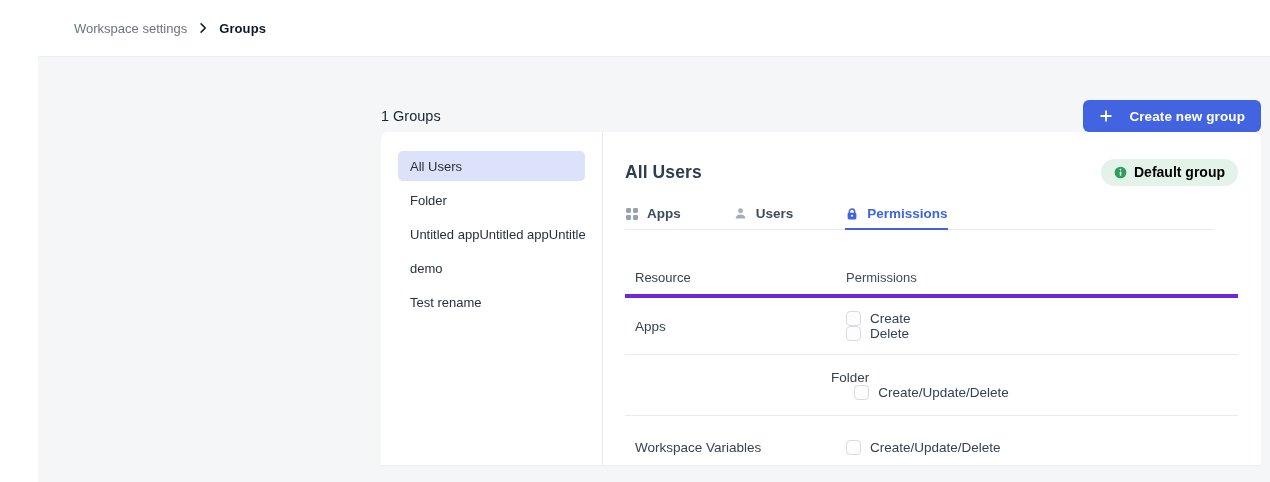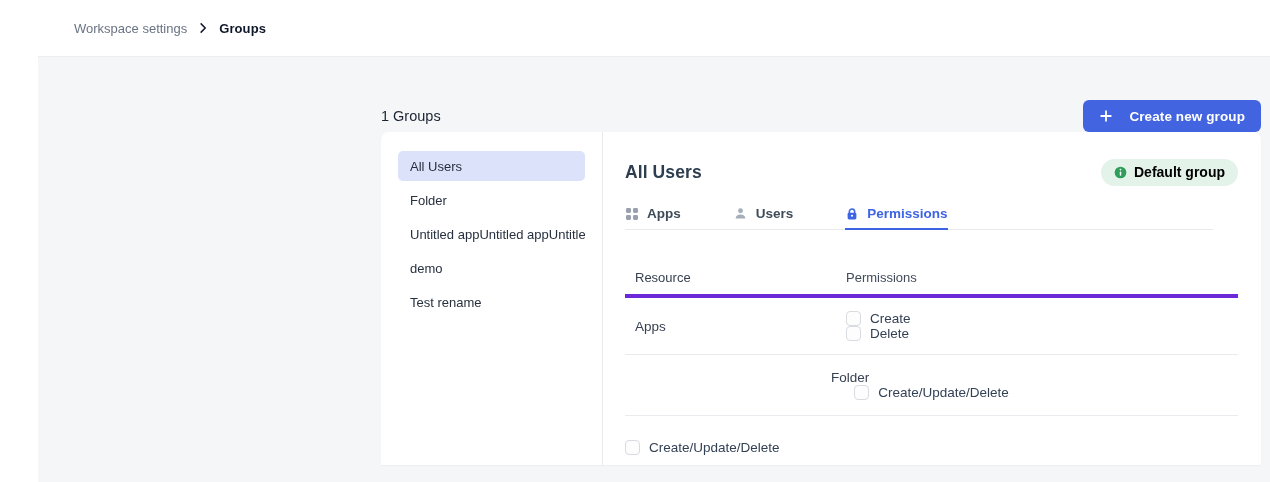--- a/index.html
+++ b/index.html
@@ -173,20 +173,21 @@
           <div class="col-resource">Folder</div>
           <div class="col-perms">
             <div class="perm-option">
               <span class="checkbox"></span>
               <span>Create/Update/Delete</span>
             </div>
           </div>
         </div>
 
         <div class="t-row row-wv">
+          <div class="col-resource">Workspace Variables</div>
           <div class="col-perms">
             <div class="perm-option">
               <span class="checkbox"></span>
               <span>Create/Update/Delete</span>
             </div>
           </div>
         </div>
       </div>
 
     </div>

